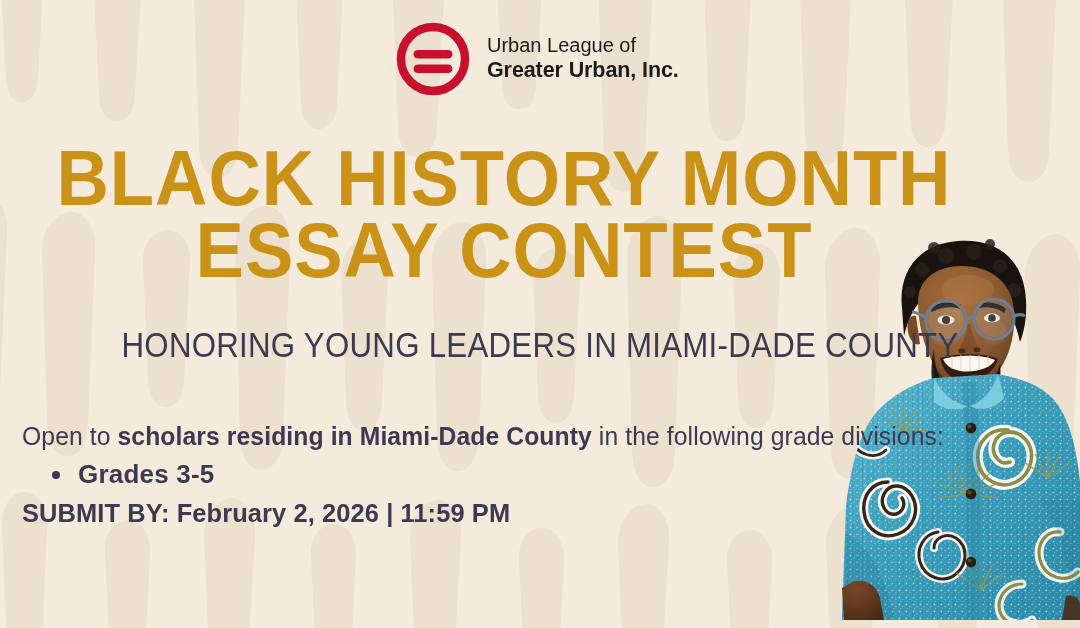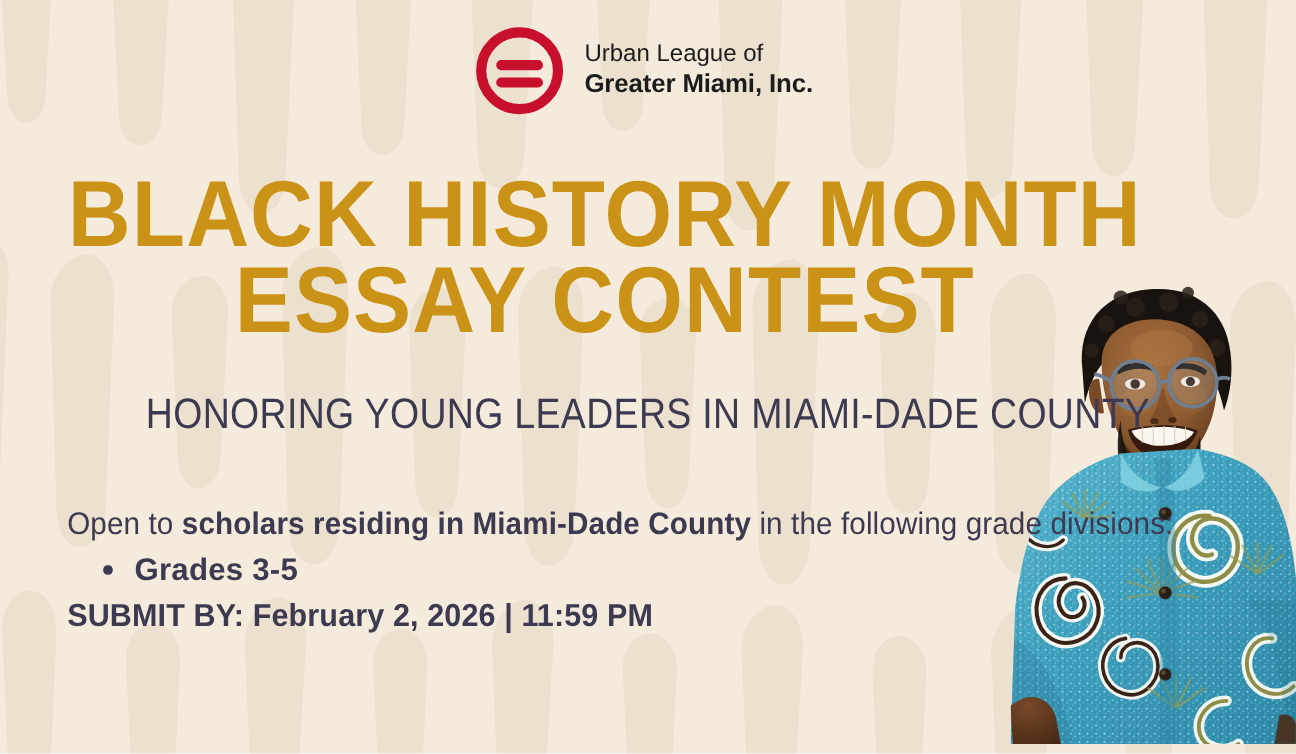--- a/index.html
+++ b/index.html
@@ -103,21 +103,20 @@
   }
 
   
   #body-copy {
     position: absolute;
     left: 22px;
     top: 423px;
     z-index: 3;
     color: #3c3950;
     font-family: "Liberation Sans Narrow", "Liberation Sans", sans-serif;
-    margin-left: 34px;
   }
   #intro-line {
     font-size: 26px;
     font-weight: 400;
     line-height: 1.05;
     letter-spacing: 0.1px;
     white-space: nowrap;
     transform: scaleX(0.95);
     transform-origin: left center;
   }
@@ -225,21 +224,21 @@
   </svg>
 
   <div id="logo-block">
     <svg id="logo-mark" viewBox="0 0 74 74" xmlns="http://www.w3.org/2000/svg">
       <circle cx="37" cy="37" r="32" fill="none" stroke="#c8102e" stroke-width="8.5"></circle>
       <rect x="17.5" y="28" width="39" height="8.5" rx="4.25" fill="#c8102e"></rect>
       <rect x="17.5" y="42.5" width="39" height="8.5" rx="4.25" fill="#c8102e"></rect>
     </svg>
     <div id="logo-text">
       <span class="logo-line-1">Urban League of</span>
-      <span class="logo-line-2">Greater Miami, Inc.</span>
+      <span class="logo-line-2">Greater Urban, Inc.</span>
     </div>
   </div>
 
   <div id="headline">
     <span class="headline-line">BLACK HISTORY MONTH</span>
     <span class="headline-line">ESSAY CONTEST</span>
   </div>
 
   <div id="subtitle">HONORING YOUNG LEADERS IN MIAMI-DADE COUNTY</div>
 

